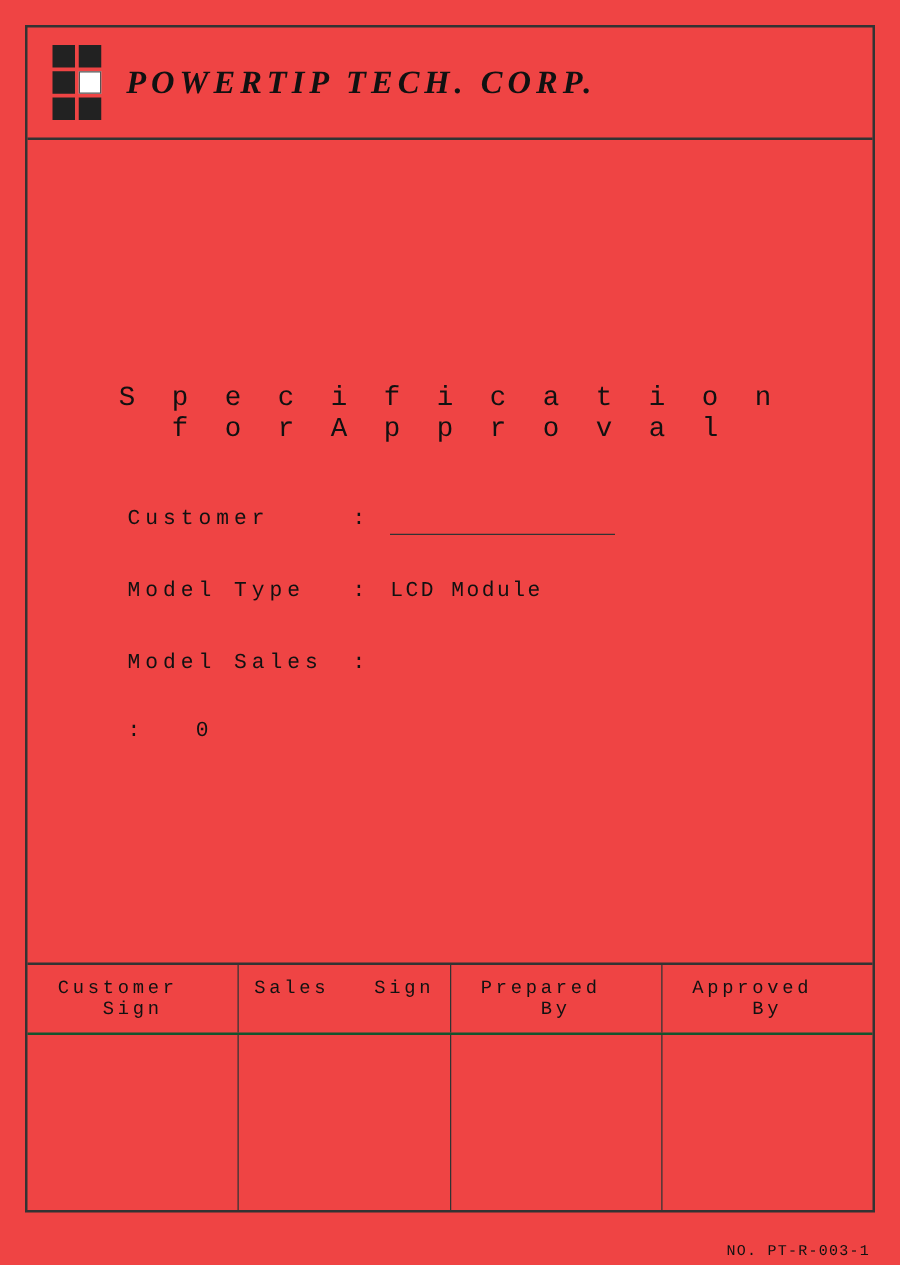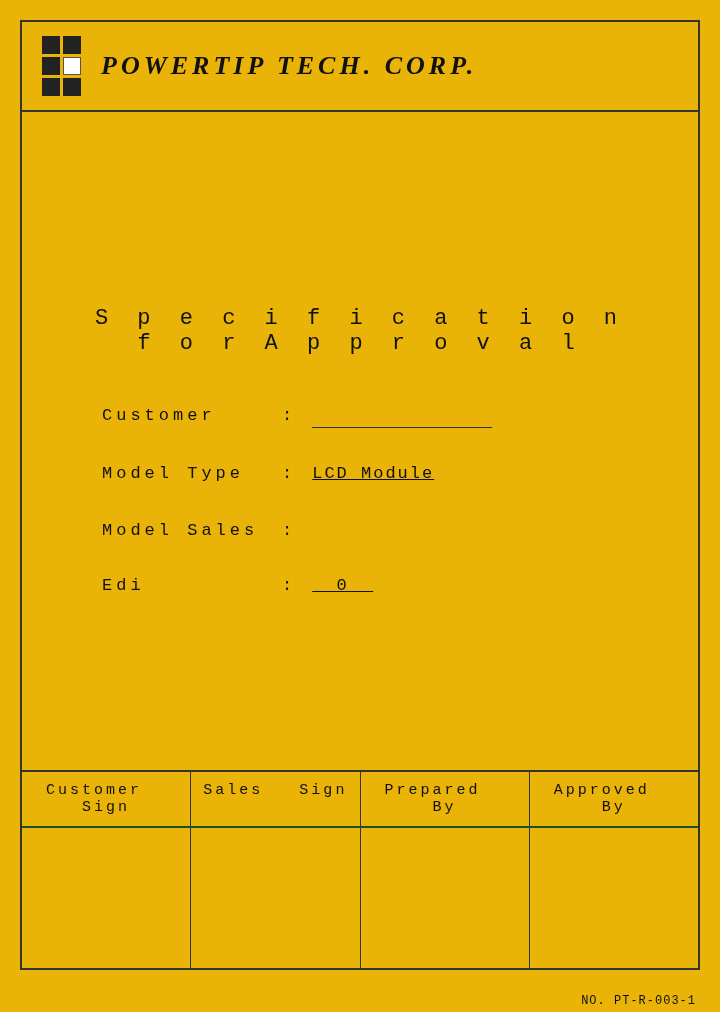--- a/index.html
+++ b/index.html
@@ -13,21 +13,21 @@
       display: flex;
       justify-content: center;
       align-items: center;
       min-height: 100vh;
       font-family: 'Courier New', Courier, monospace;
     }
 
     .page {
       width: 720px;
       height: 1012px;
-      background: #eab308;
+      background: #ef4444;
       position: relative;
       display: flex;
       flex-direction: column;
     }
 
     .outer-border {
       margin: 20px;
       border: 2px solid #333;
       flex: 1;
       display: flex;
@@ -146,21 +146,20 @@
       font-size: 17px;
       letter-spacing: 2px;
       color: #111;
       font-family: 'Courier New', Courier, monospace;
       border-bottom: 1px solid #333;
       min-width: 180px;
       padding-bottom: 2px;
     }
 
     .field-value.underlined {
-      text-decoration: underline;
       border-bottom: none;
     }
 
     
     .signature-table {
       display: flex;
       flex-direction: column;
       border-top: none;
     }
 
@@ -250,21 +249,20 @@
           <span class="field-colon">:</span>
           <span class="field-value underlined">LCD Module</span>
         </div>
 
         <div class="field-row">
           <span class="field-label">Model Sales</span>
           <span class="field-colon">:</span>
         </div>
 
         <div class="field-row">
-          <span class="field-label">Edi</span>
           <span class="field-colon">:</span>
           <span class="field-value underlined">&nbsp;&nbsp;0&nbsp;&nbsp;</span>
         </div>
 
       </div>
     </div>
 
     <div class="signature-table">
       <div class="sig-header-row">
         <div class="sig-header-cell">Customer &nbsp; Sign</div>

